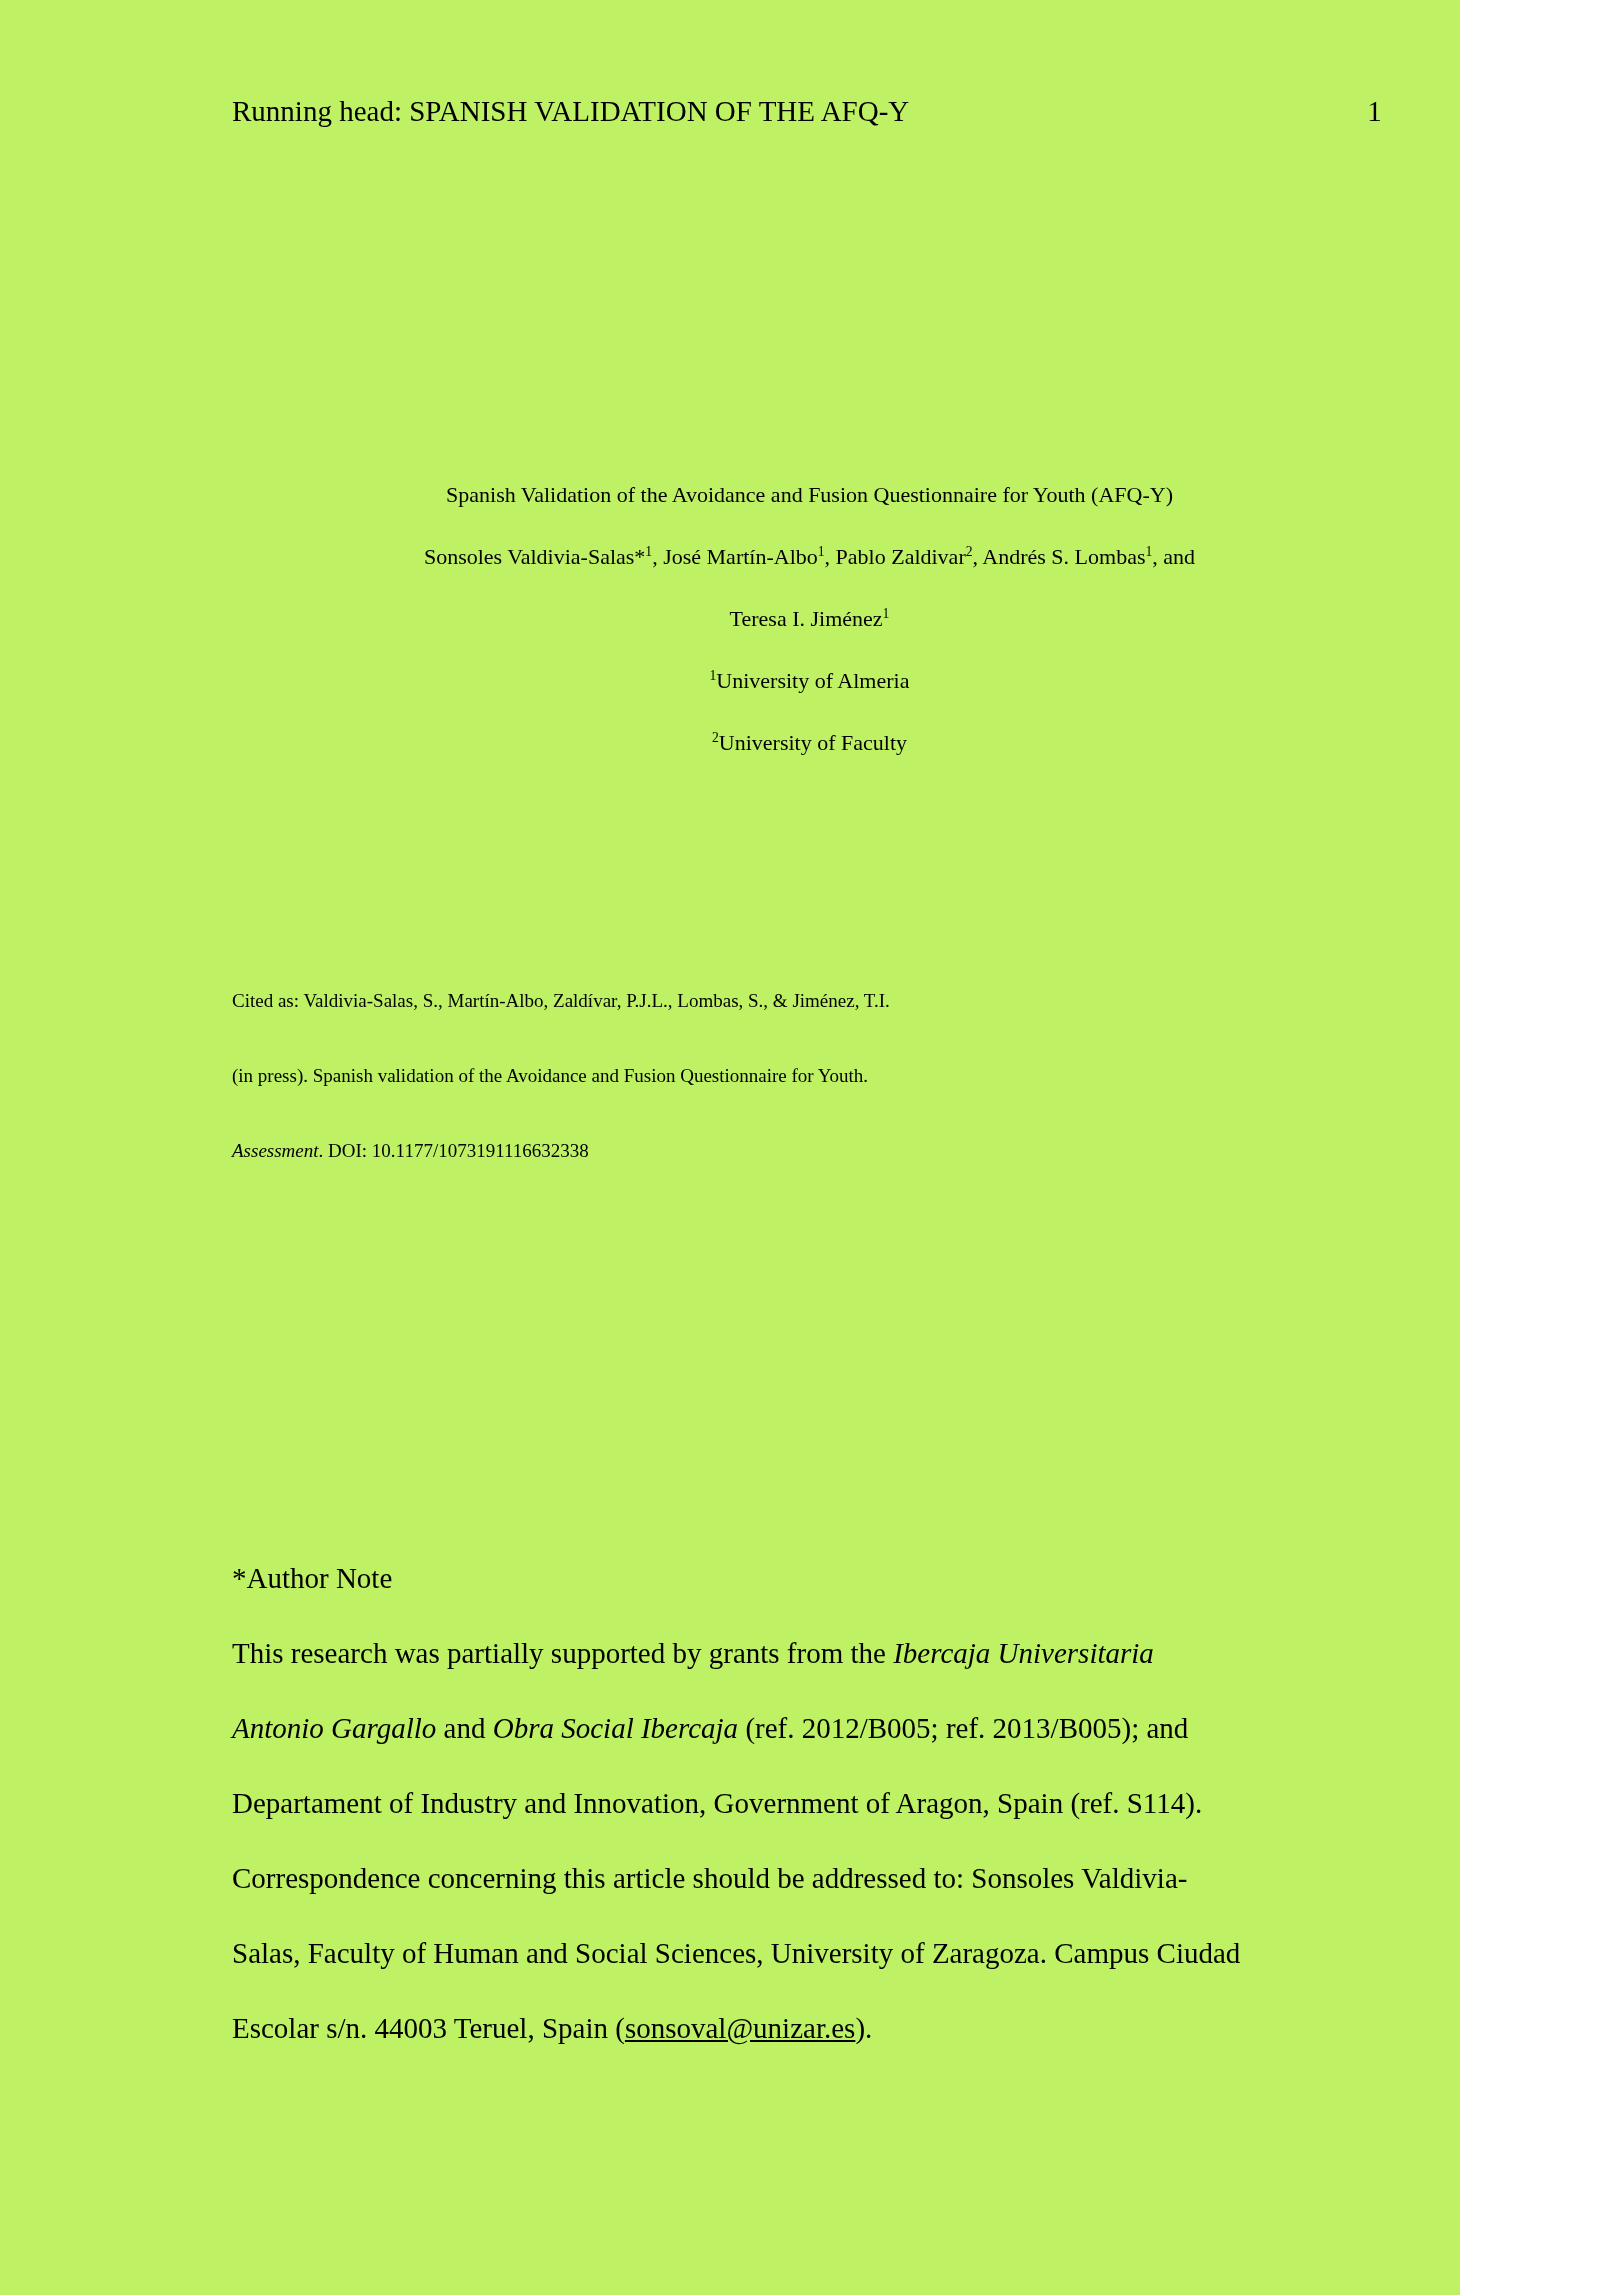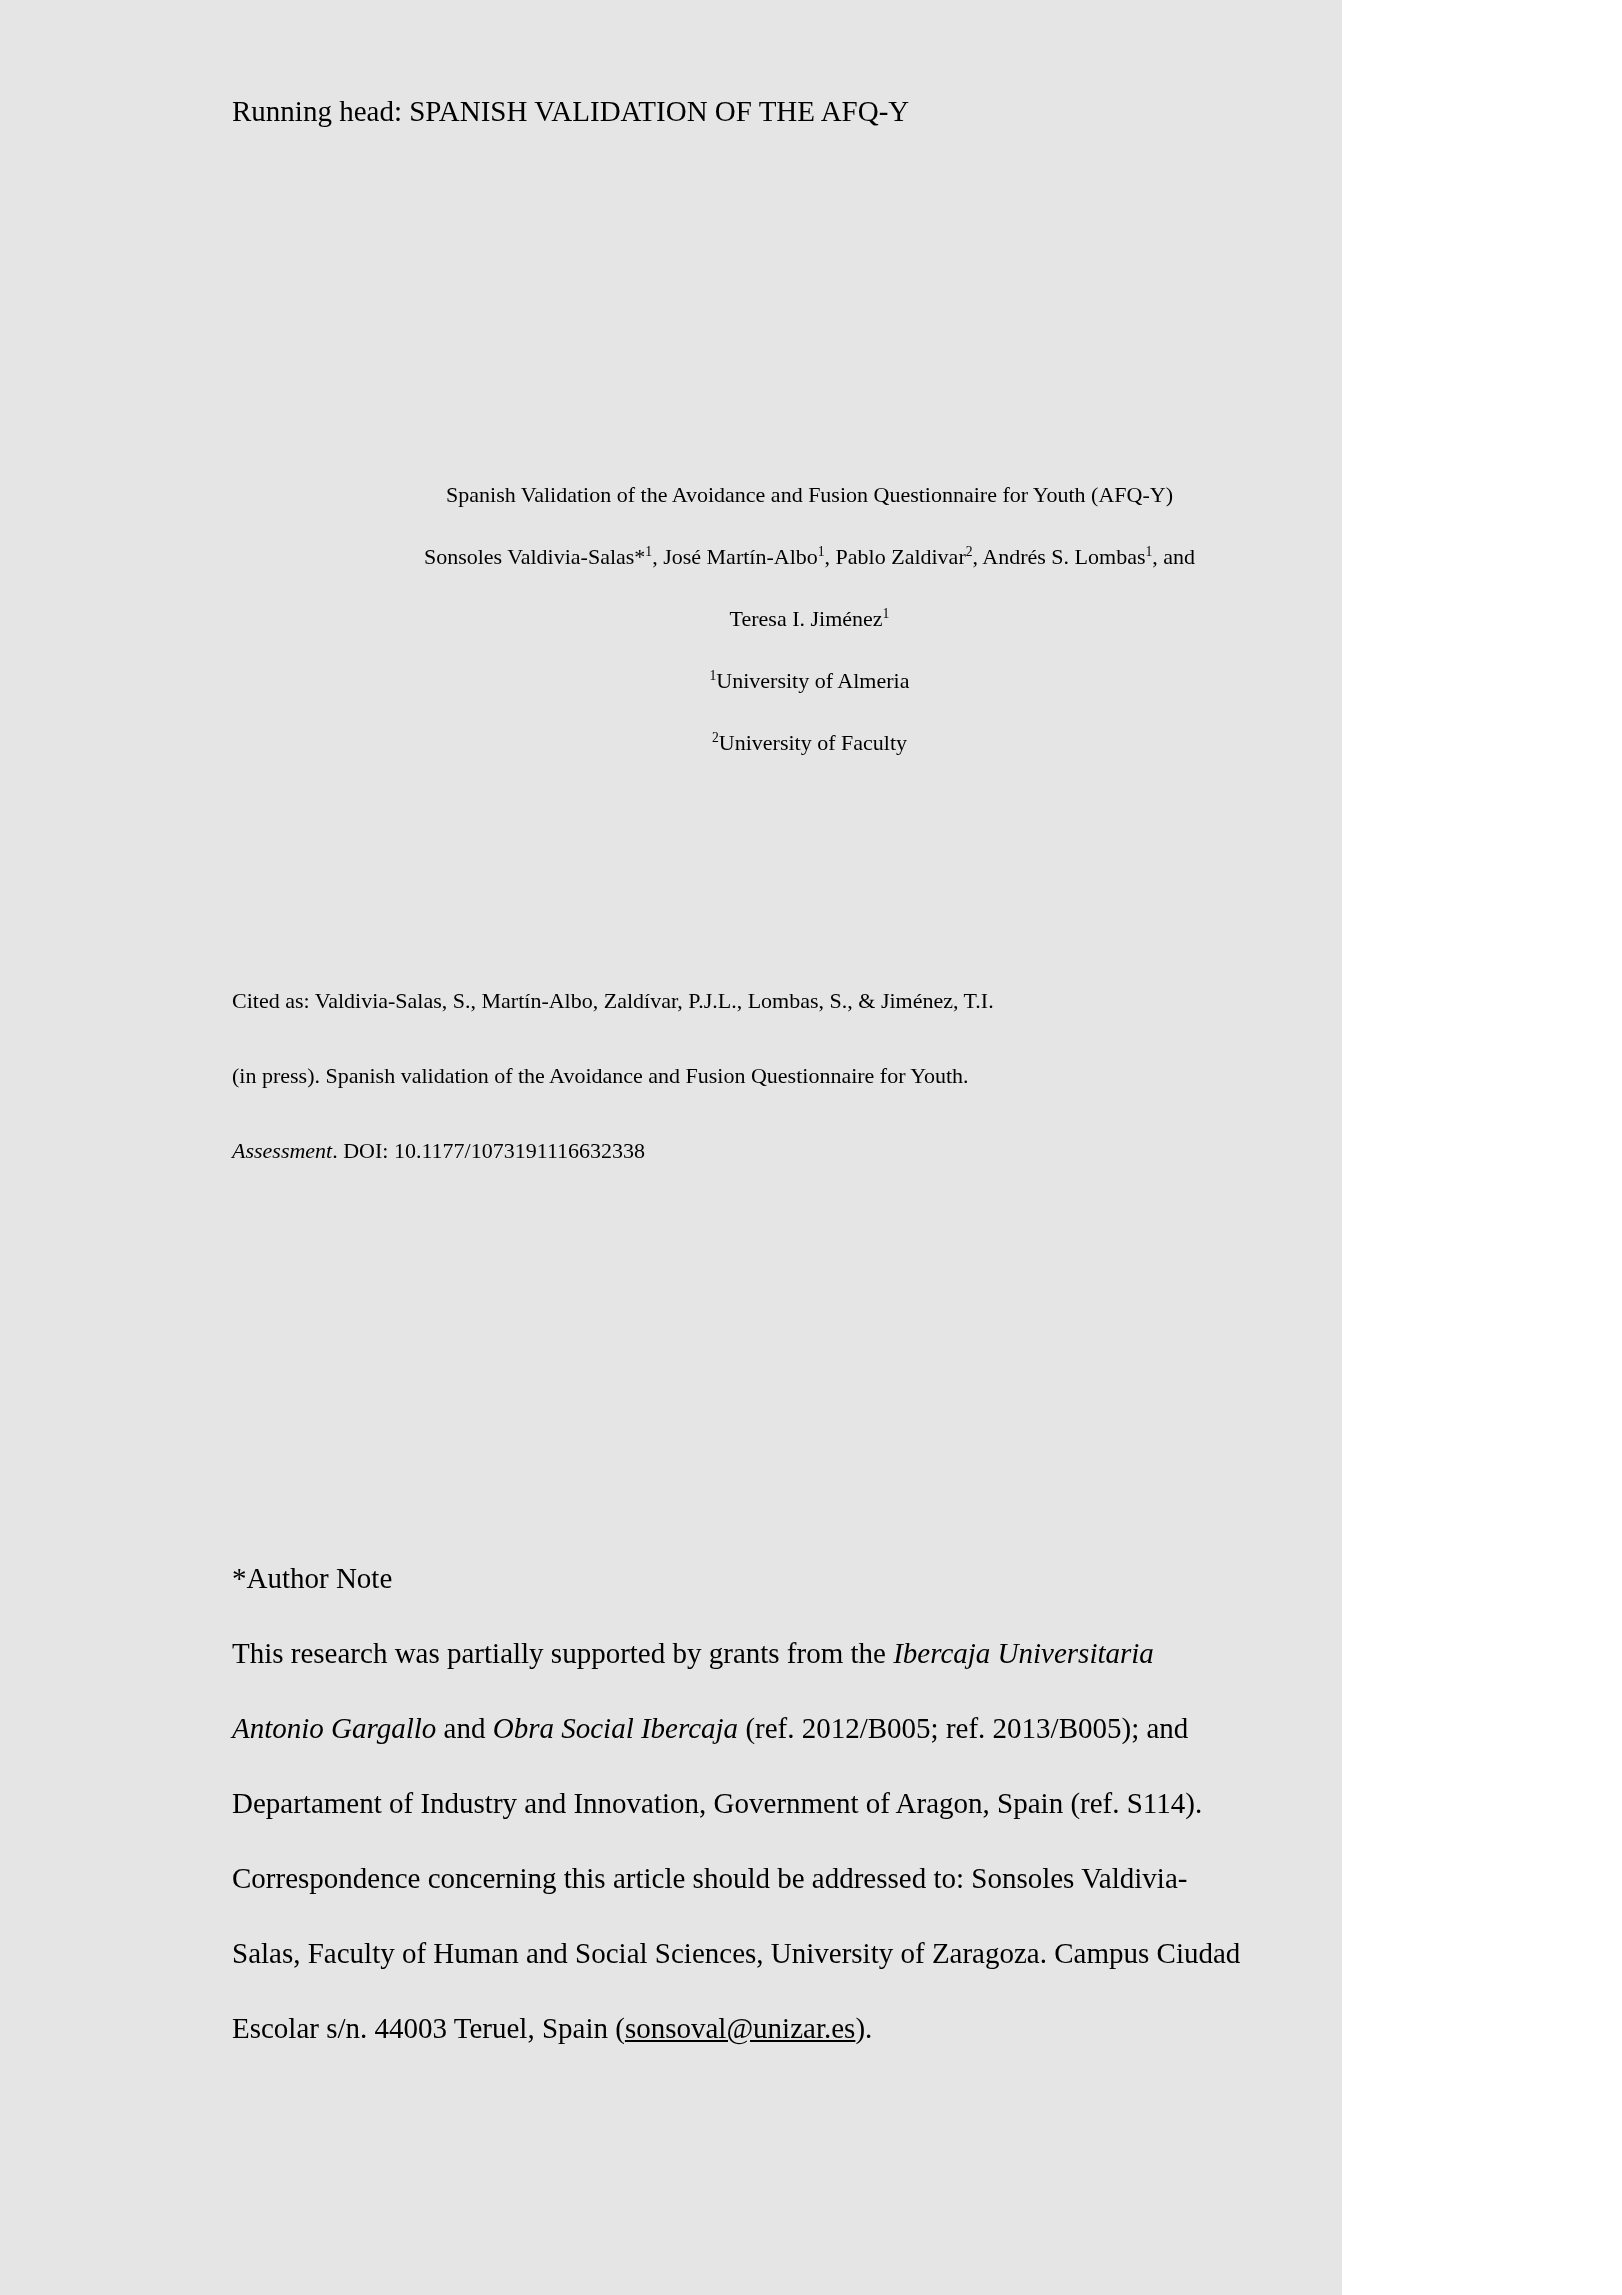--- a/index.html
+++ b/index.html
@@ -9,23 +9,23 @@
   }
   body {
     font-family: "Liberation Serif", "DejaVu Serif", serif;
     color: #000000;
     -webkit-font-smoothing: antialiased;
   }
 
   
   .page {
     position: relative;
-    width: 1342px;
+    width: 1460px;
     height: 2295px;
-    background: #e5e5e5;
+    background: #bef264;
     box-sizing: border-box;
     overflow: hidden;
   }
 
   
   .running-head {
     position: absolute;
     left: 232px;
     top: 97px;
     width: 1155px;
@@ -60,21 +60,21 @@
   .title-block .line.wrapable {
     white-space: normal;
   }
 
   
   .citation-block {
     position: absolute;
     left: 232px;
     top: 963px;
     width: 1155px;
-    font-size: 22px;
+    font-size: 19px;
     line-height: 75px;
     text-align: left;
   }
   .citation-block .line {
     display: block;
     white-space: nowrap;
   }
 
   
   .author-note-block {

